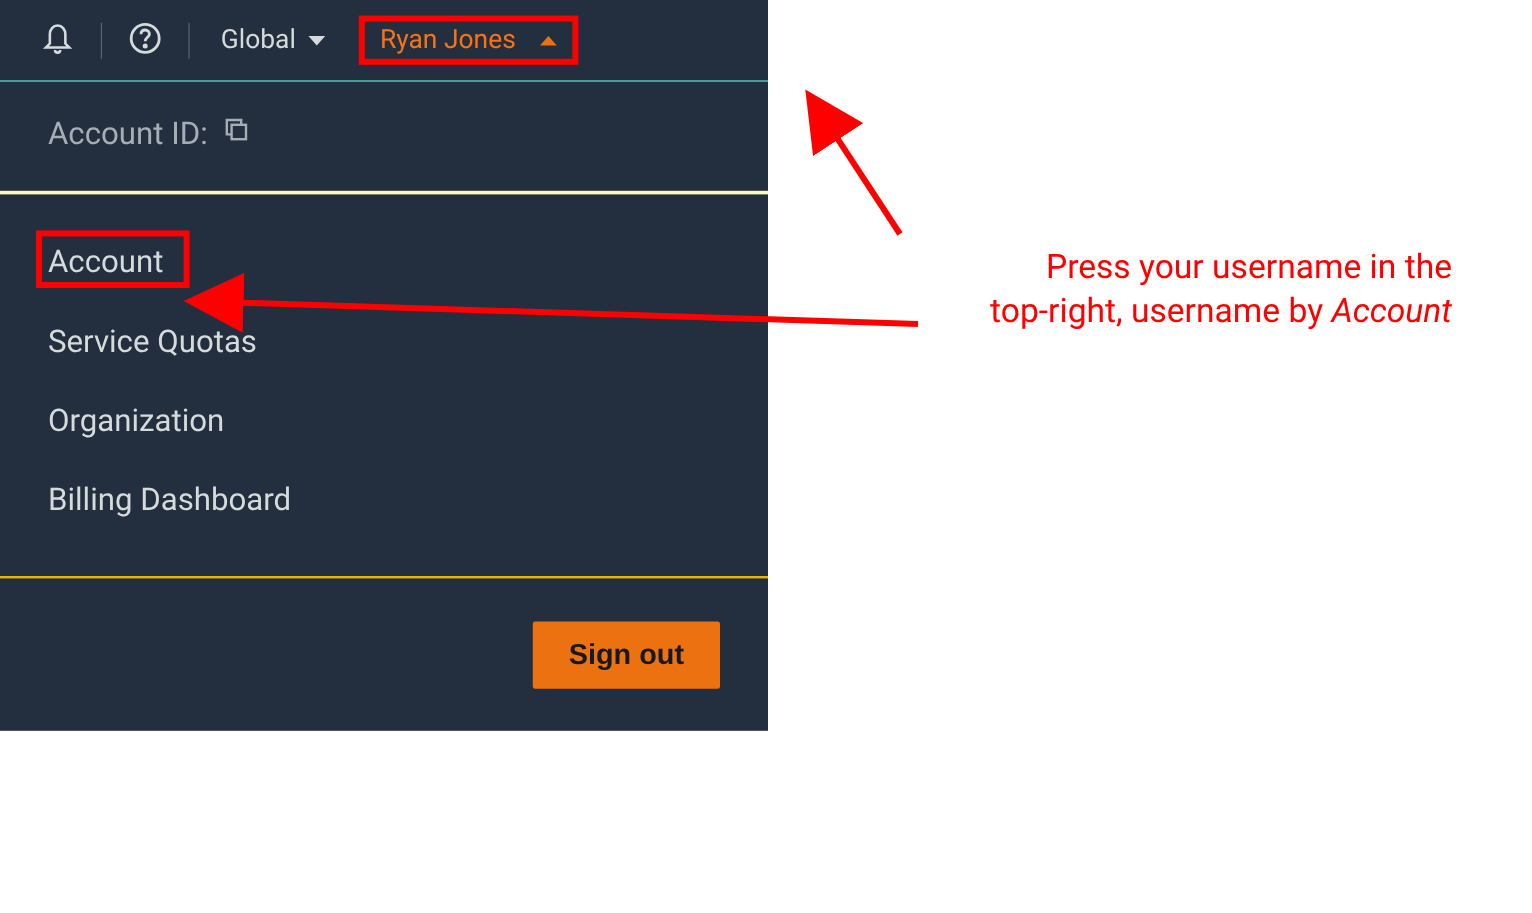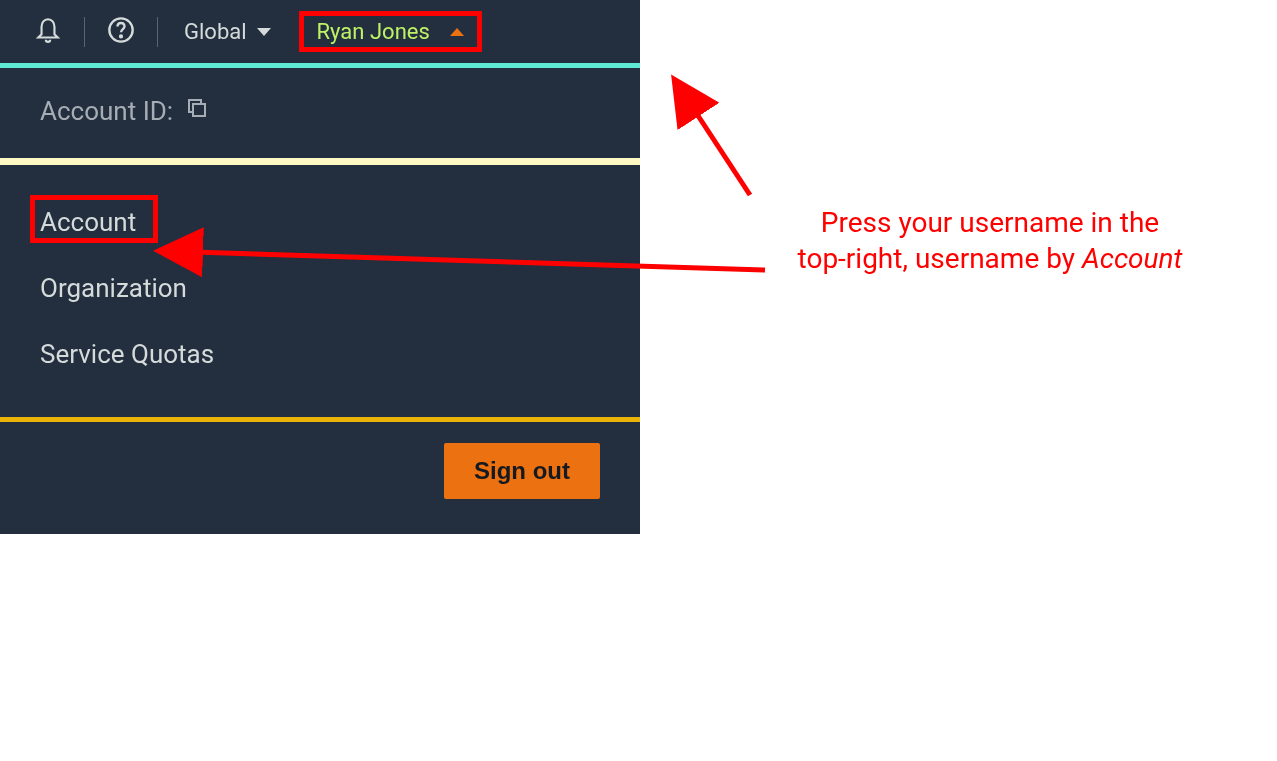--- a/index.html
+++ b/index.html
@@ -19,21 +19,21 @@
       background: #232f3e;
       position: absolute;
       top: 0;
       left: 0;
     }
     .top-bar {
       display: flex;
       align-items: center;
       height: 68px;
       padding: 0 20px;
-      border-bottom: 5px solid #5eead4;
+      border-bottom: 1px solid #5eead4;
     }
     .icon-btn {
       display: flex;
       align-items: center;
       justify-content: center;
       width: 56px;
       height: 40px;
       cursor: pointer;
     }
     .divider {
@@ -49,21 +49,21 @@
       color: #d5dbdb;
       font-size: 22px;
       cursor: pointer;
       padding: 0 18px;
       height: 40px;
     }
     .username-btn {
       display: flex;
       align-items: center;
       gap: 20px;
-      color: #bef264;
+      color: #f97316;
       font-size: 22px;
       cursor: pointer;
       padding: 6px 16px;
       margin-left: 12px;
       position: relative;
     }
     .username-highlight {
       position: absolute;
       border: 5px solid #ff0000;
       top: -2px;
@@ -86,21 +86,21 @@
       border-right: 7px solid transparent;
       border-bottom: 8px solid #ec7211;
     }
     .account-id-row {
       display: flex;
       align-items: center;
       gap: 12px;
       padding: 28px 40px 32px 40px;
       color: #a6adb5;
       font-size: 26px;
-      border-bottom: 7px solid #fef9c3;
+      border-bottom: 3px solid #fef9c3;
     }
     .menu-items {
       padding: 24px 0 30px 0;
     }
     .menu-item {
       color: #d5dbdb;
       font-size: 26px;
       padding: 18px 40px;
       cursor: pointer;
       position: relative;
@@ -114,40 +114,40 @@
     .account-highlight {
       position: absolute;
       border: 5px solid #ff0000;
       top: 6px;
       left: 30px;
       width: 128px;
       height: 48px;
       pointer-events: none;
     }
     .signout-row {
-      border-top: 5px solid #eab308;
-      padding: 21px 40px 35px 40px;
+      border-top: 2px solid #eab308;
+      padding: 36px 40px 35px 40px;
       display: flex;
       justify-content: flex-end;
     }
     .signout-btn {
       background: #ec7211;
       color: #16191f;
       font-size: 24px;
       font-weight: 600;
       border: none;
       padding: 14px 30px;
       cursor: pointer;
       border-radius: 2px;
     }
     .annotation-text {
       position: absolute;
       color: #ff0000;
       font-size: 28px;
-      text-align: center;
+      text-align: right;
       line-height: 1.3;
     }
     .annotation-text em {
       font-style: italic;
     }
     .arrow-svg {
       position: absolute;
       pointer-events: none;
     }
     svg {
@@ -209,26 +209,31 @@
 
   <div class="menu-items">
     <div class="menu-item-wrapper">
       <div class="menu-item" style="position:relative;">
         <span>Account</span>
         <div class="account-highlight"></div>
       </div>
     </div>
     <div class="menu-item-wrapper">
       <div class="menu-item">
+        <span>Service Quotas</span>
+      </div>
+    </div>
+    <div class="menu-item-wrapper">
+      <div class="menu-item">
         <span>Organization</span>
       </div>
     </div>
     <div class="menu-item-wrapper">
       <div class="menu-item">
-        <span>Service Quotas</span>
+        <span>Billing Dashboard</span>
       </div>
     </div>
   </div>
 
   <div class="signout-row">
     <button class="signout-btn">
       <span>Sign out</span>
     </button>
   </div>
 

